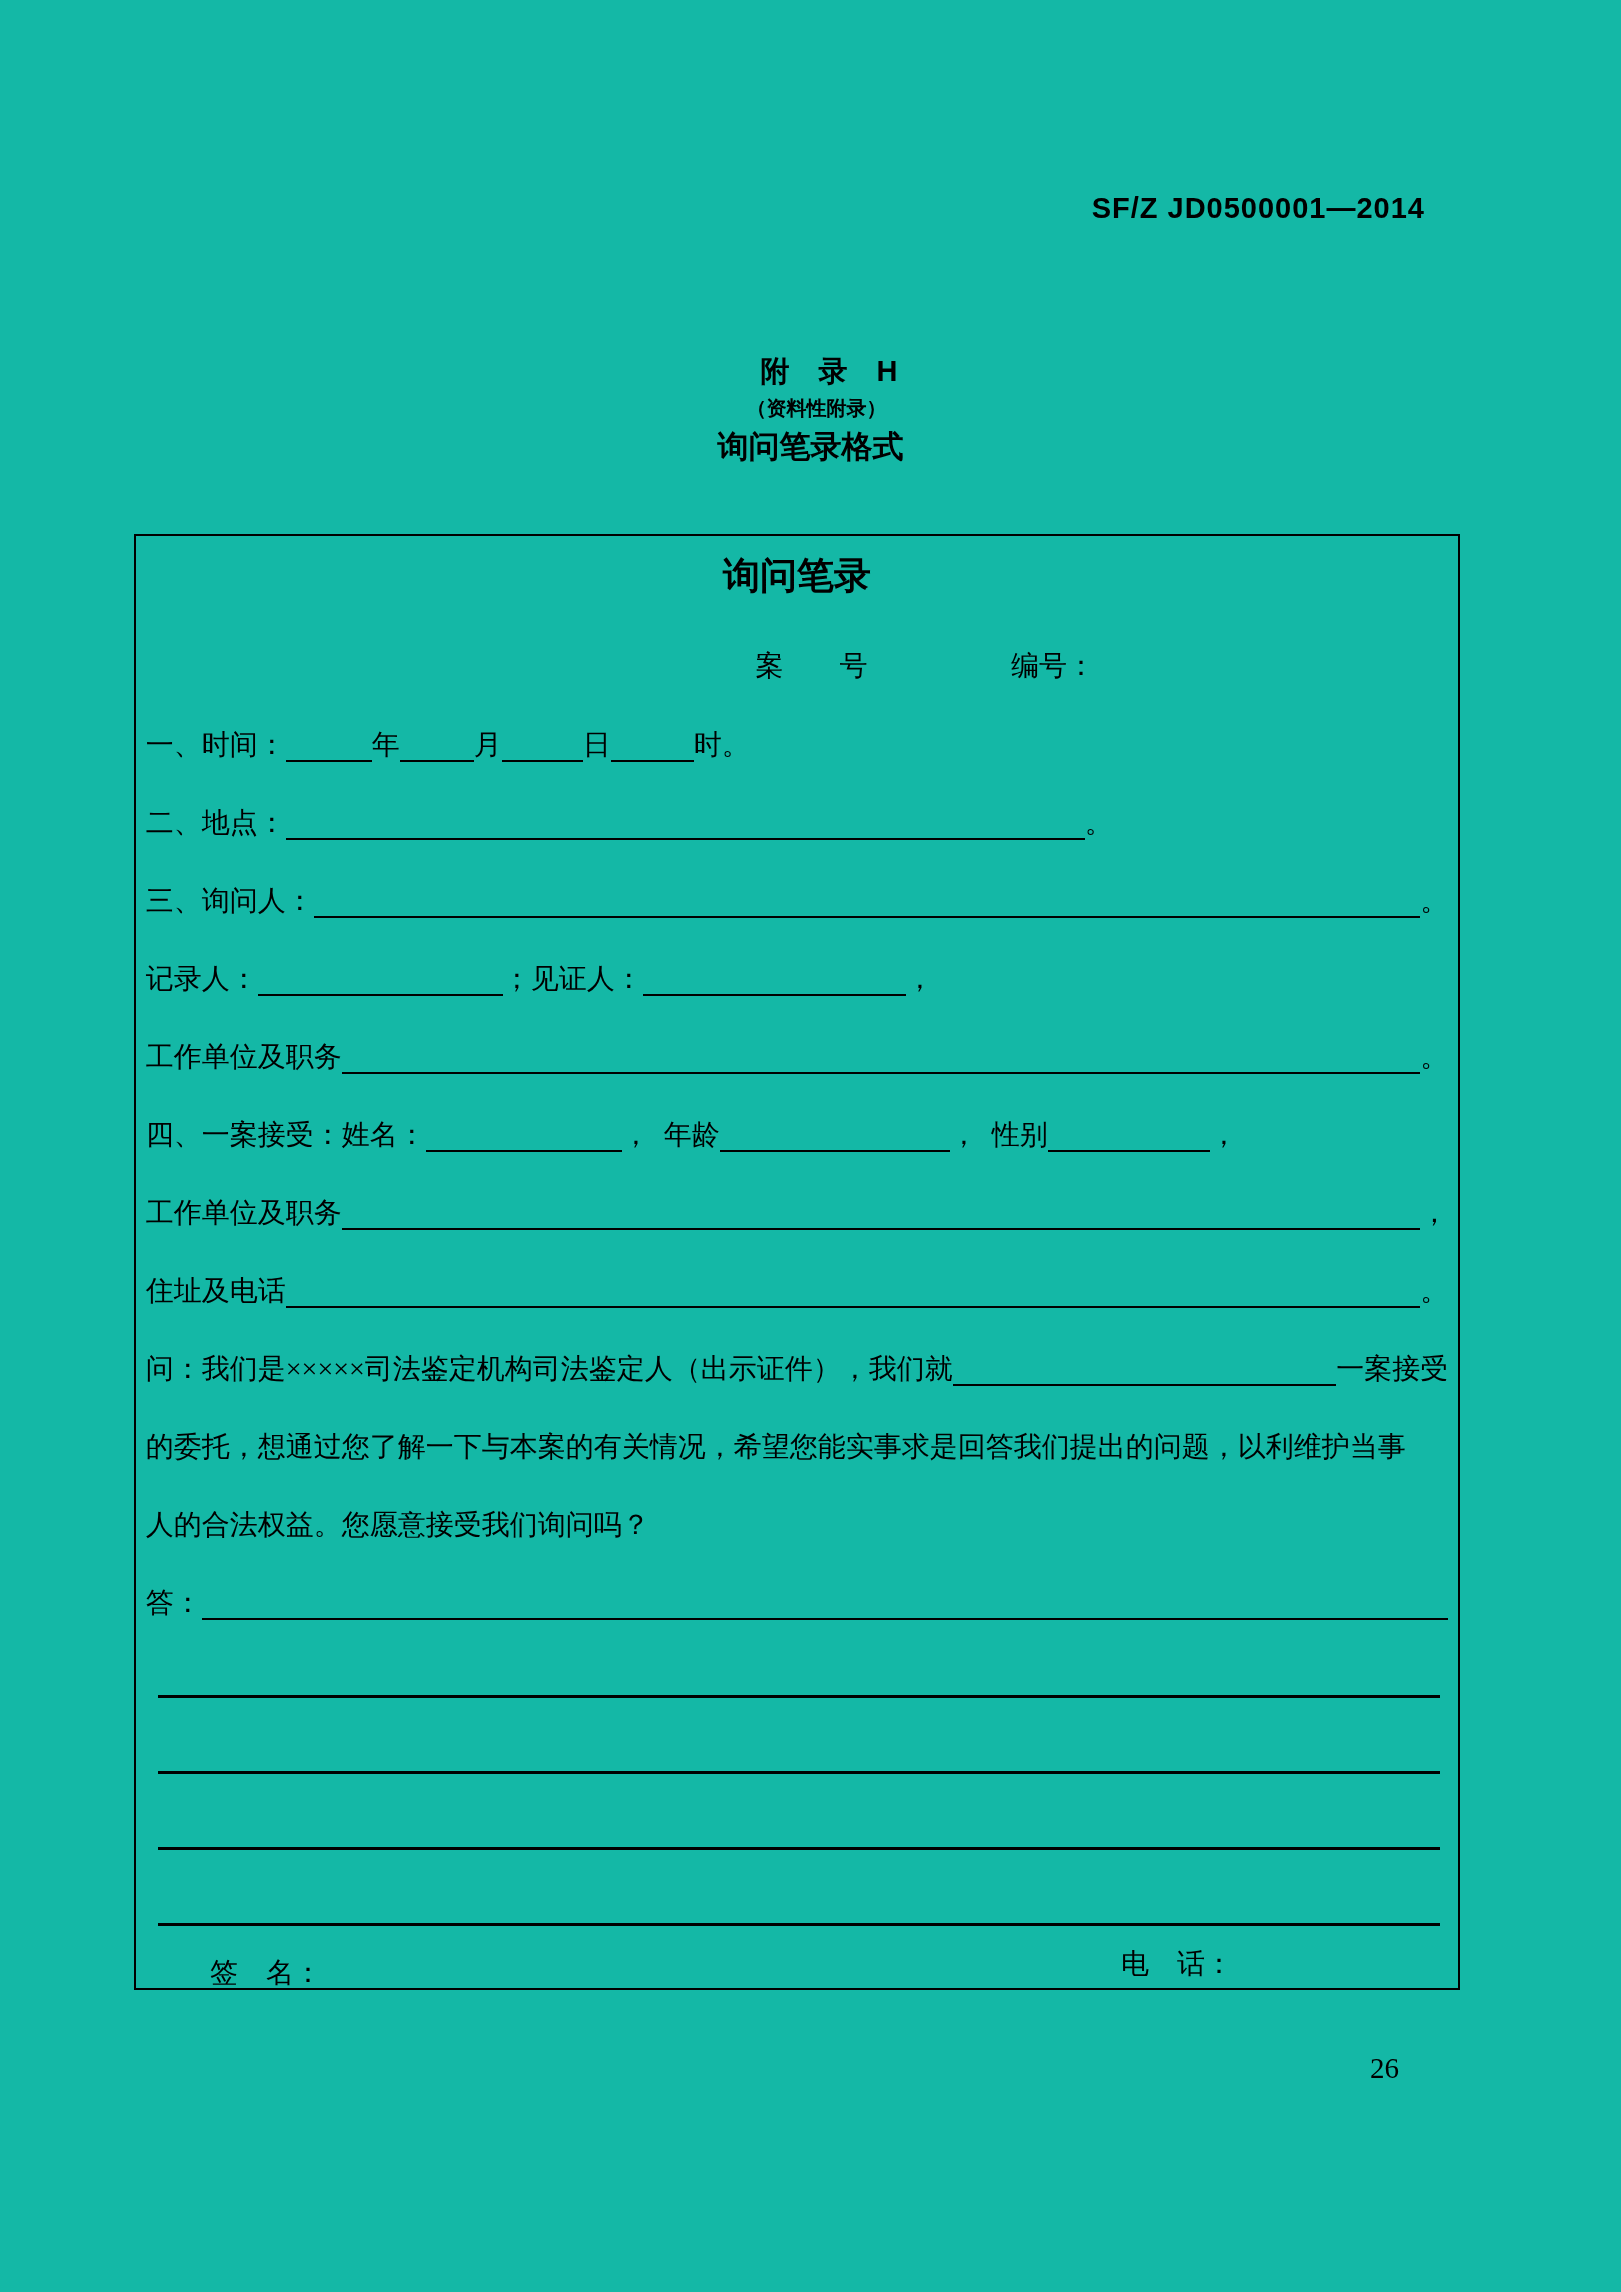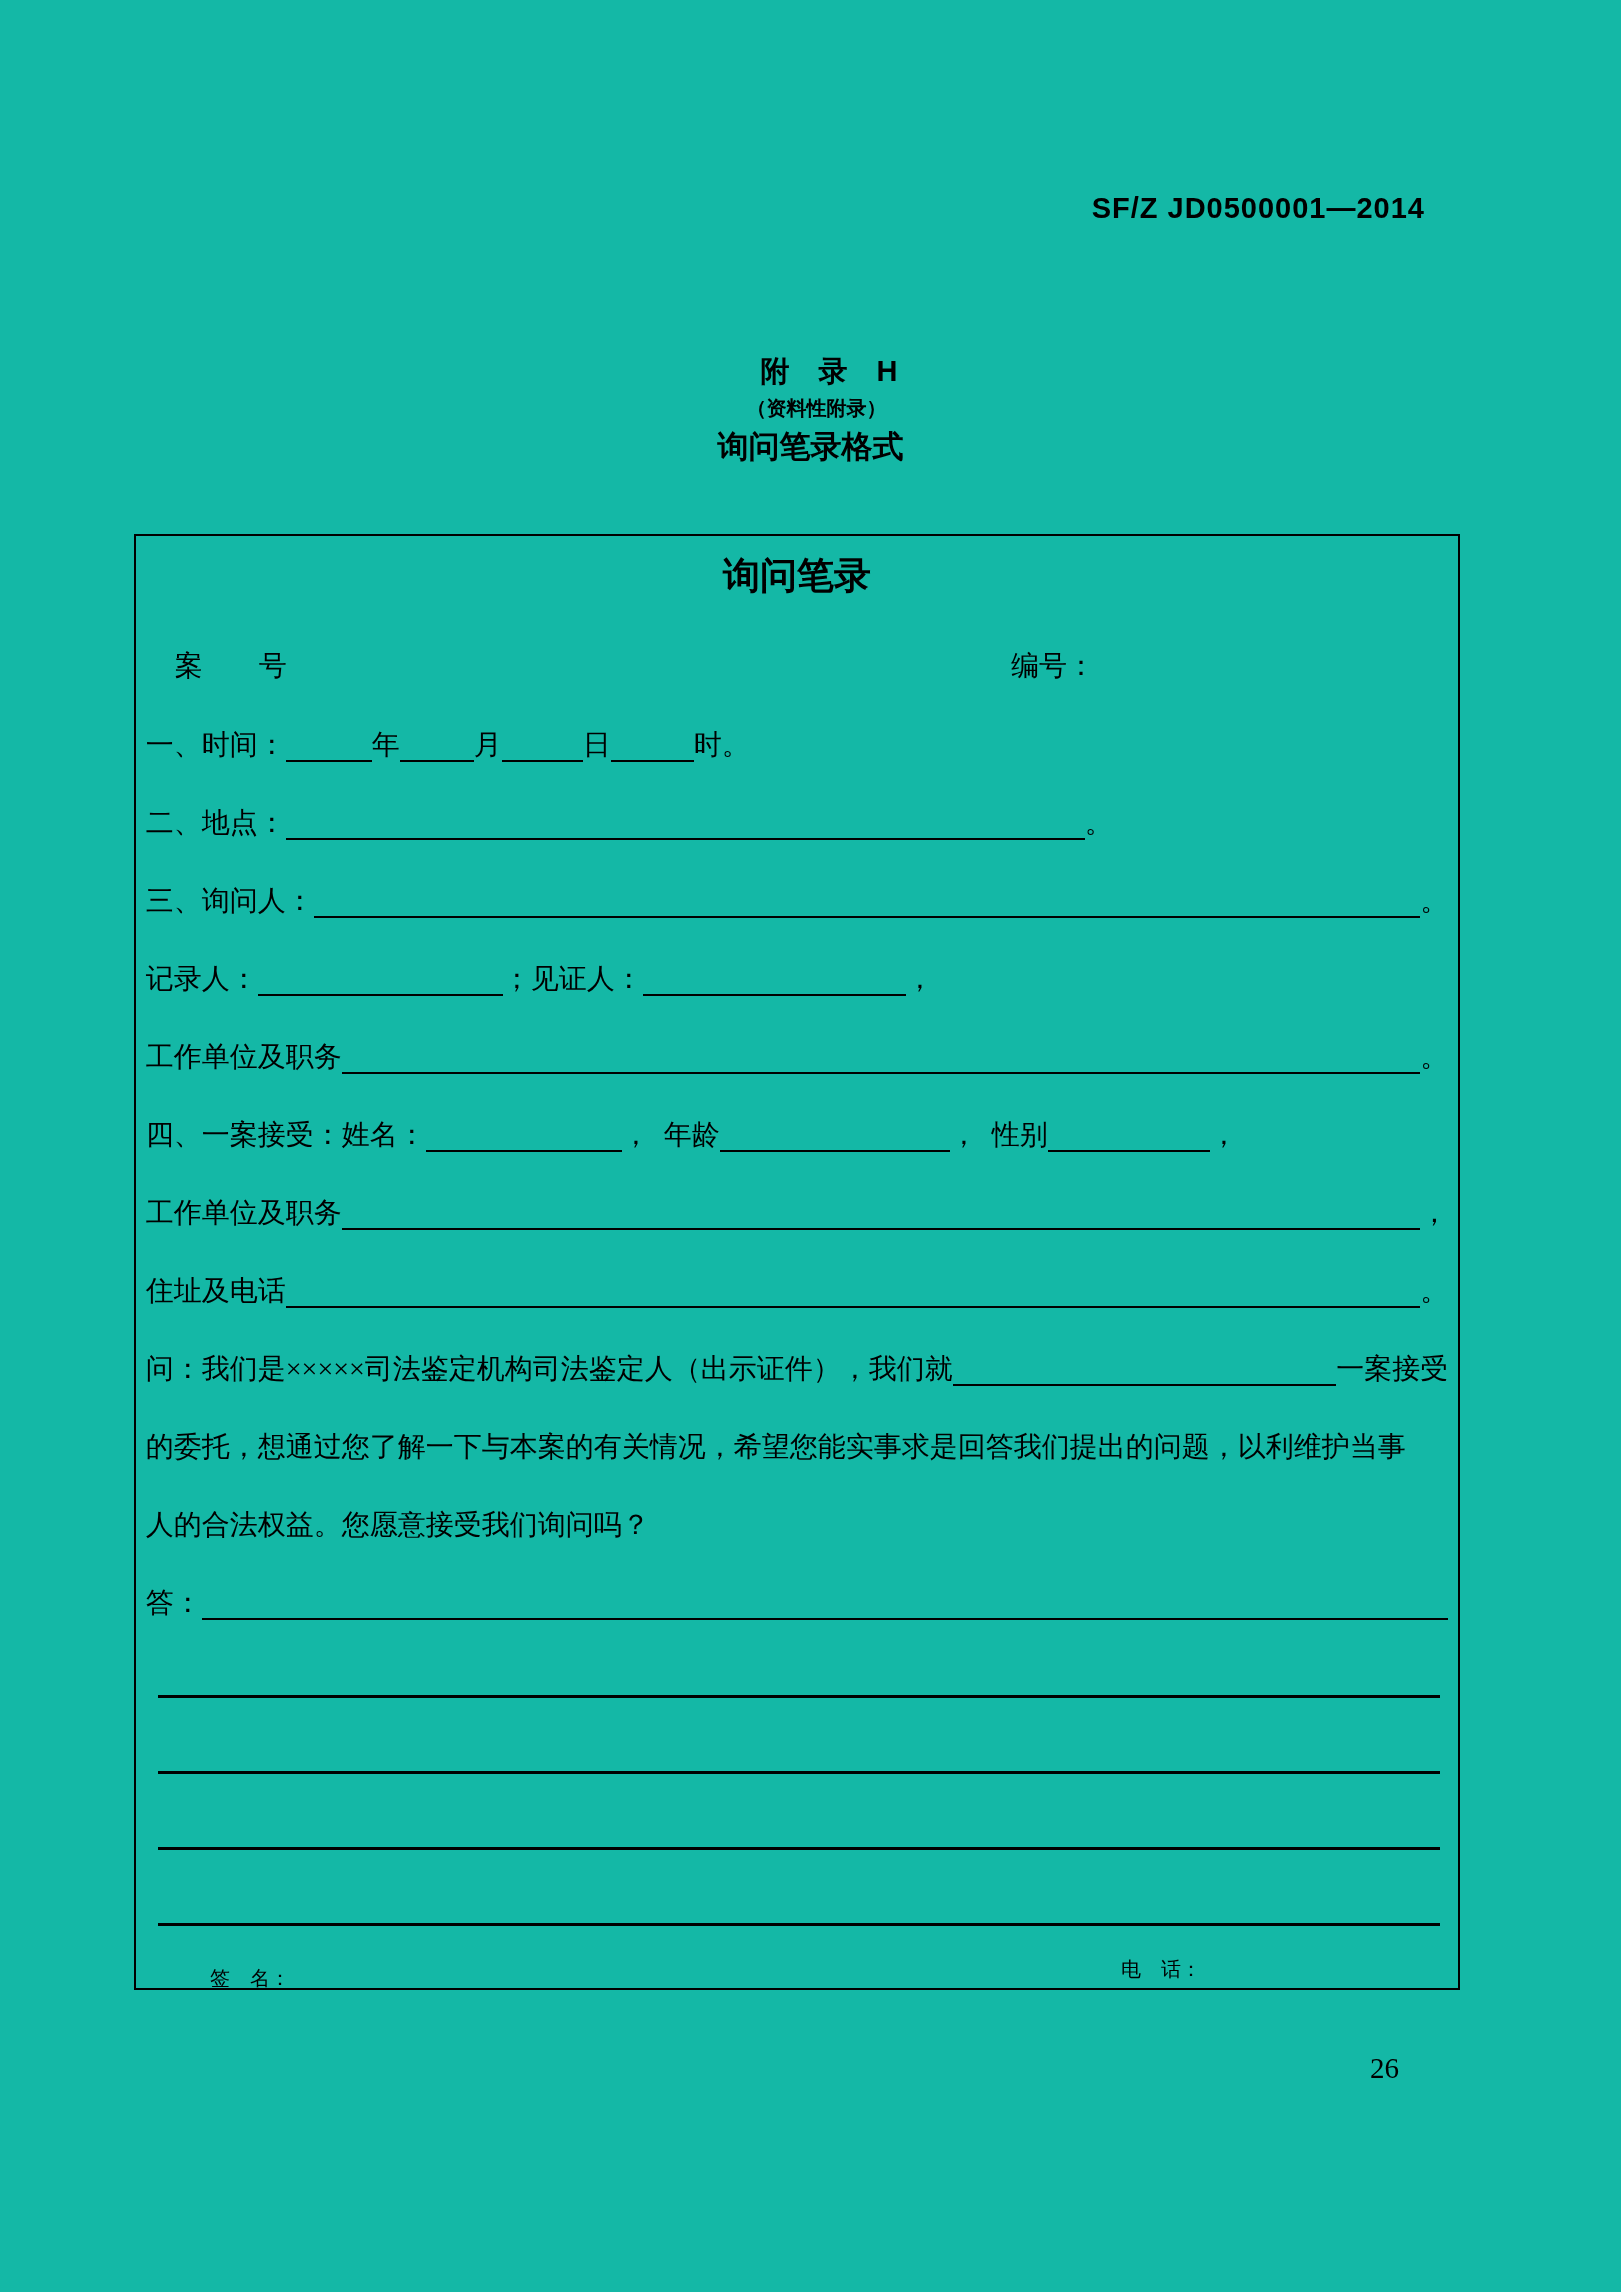--- a/index.html
+++ b/index.html
@@ -38,21 +38,21 @@
   .form-title {
     text-align:center;
     font-family:"Liberation Sans","DejaVu Sans",sans-serif;
     font-weight:bold; font-size:37px; line-height:45px;
     margin-top:17px;
   }
   .case-row {
     position:relative; height:84px;
     display:flex; align-items:flex-end;
     padding:0 9.8px 3.9px 9.8px;
-    font-size:28px; line-height:33px;
+    font-size:28px; line-height:33px;justify-content:center;
   }
   .case-label { margin-left:29px; }
   .code-label { position:absolute; left:875px; bottom:3.9px; }
   
   .form-line {
     height:76px;
     display:flex; align-items:flex-end;
     padding:0 9.8px 2px 9.8px;
     font-size:28px; line-height:34px;
     white-space:pre;
@@ -64,21 +64,21 @@
     border-bottom:2.9px solid #000;
   }
   .seg-blank.fill { flex:1 1 auto; }
   
   .answer-line { position:relative; height:76px; }
   .answer-line .rule {
     position:absolute; left:21.6px; right:17.6px; bottom:0;
     border-bottom:3.9px solid #000;
   }
   
-  .sign-row { position:relative; height:78px; font-size:20px;padding-left:20px; }
+  .sign-row { position:relative; height:78px; font-size:28px;padding-left:20px; }
   .sign-label  { position:absolute; left:74px;  bottom:11.8px; }
   .phone-label { position:absolute; left:985px; bottom:21px; }
   
   .page-number {
     position:absolute; left:1370px; top:2052px;
     font-size:29px;
   }
 </style>
 </head>
 <body>

